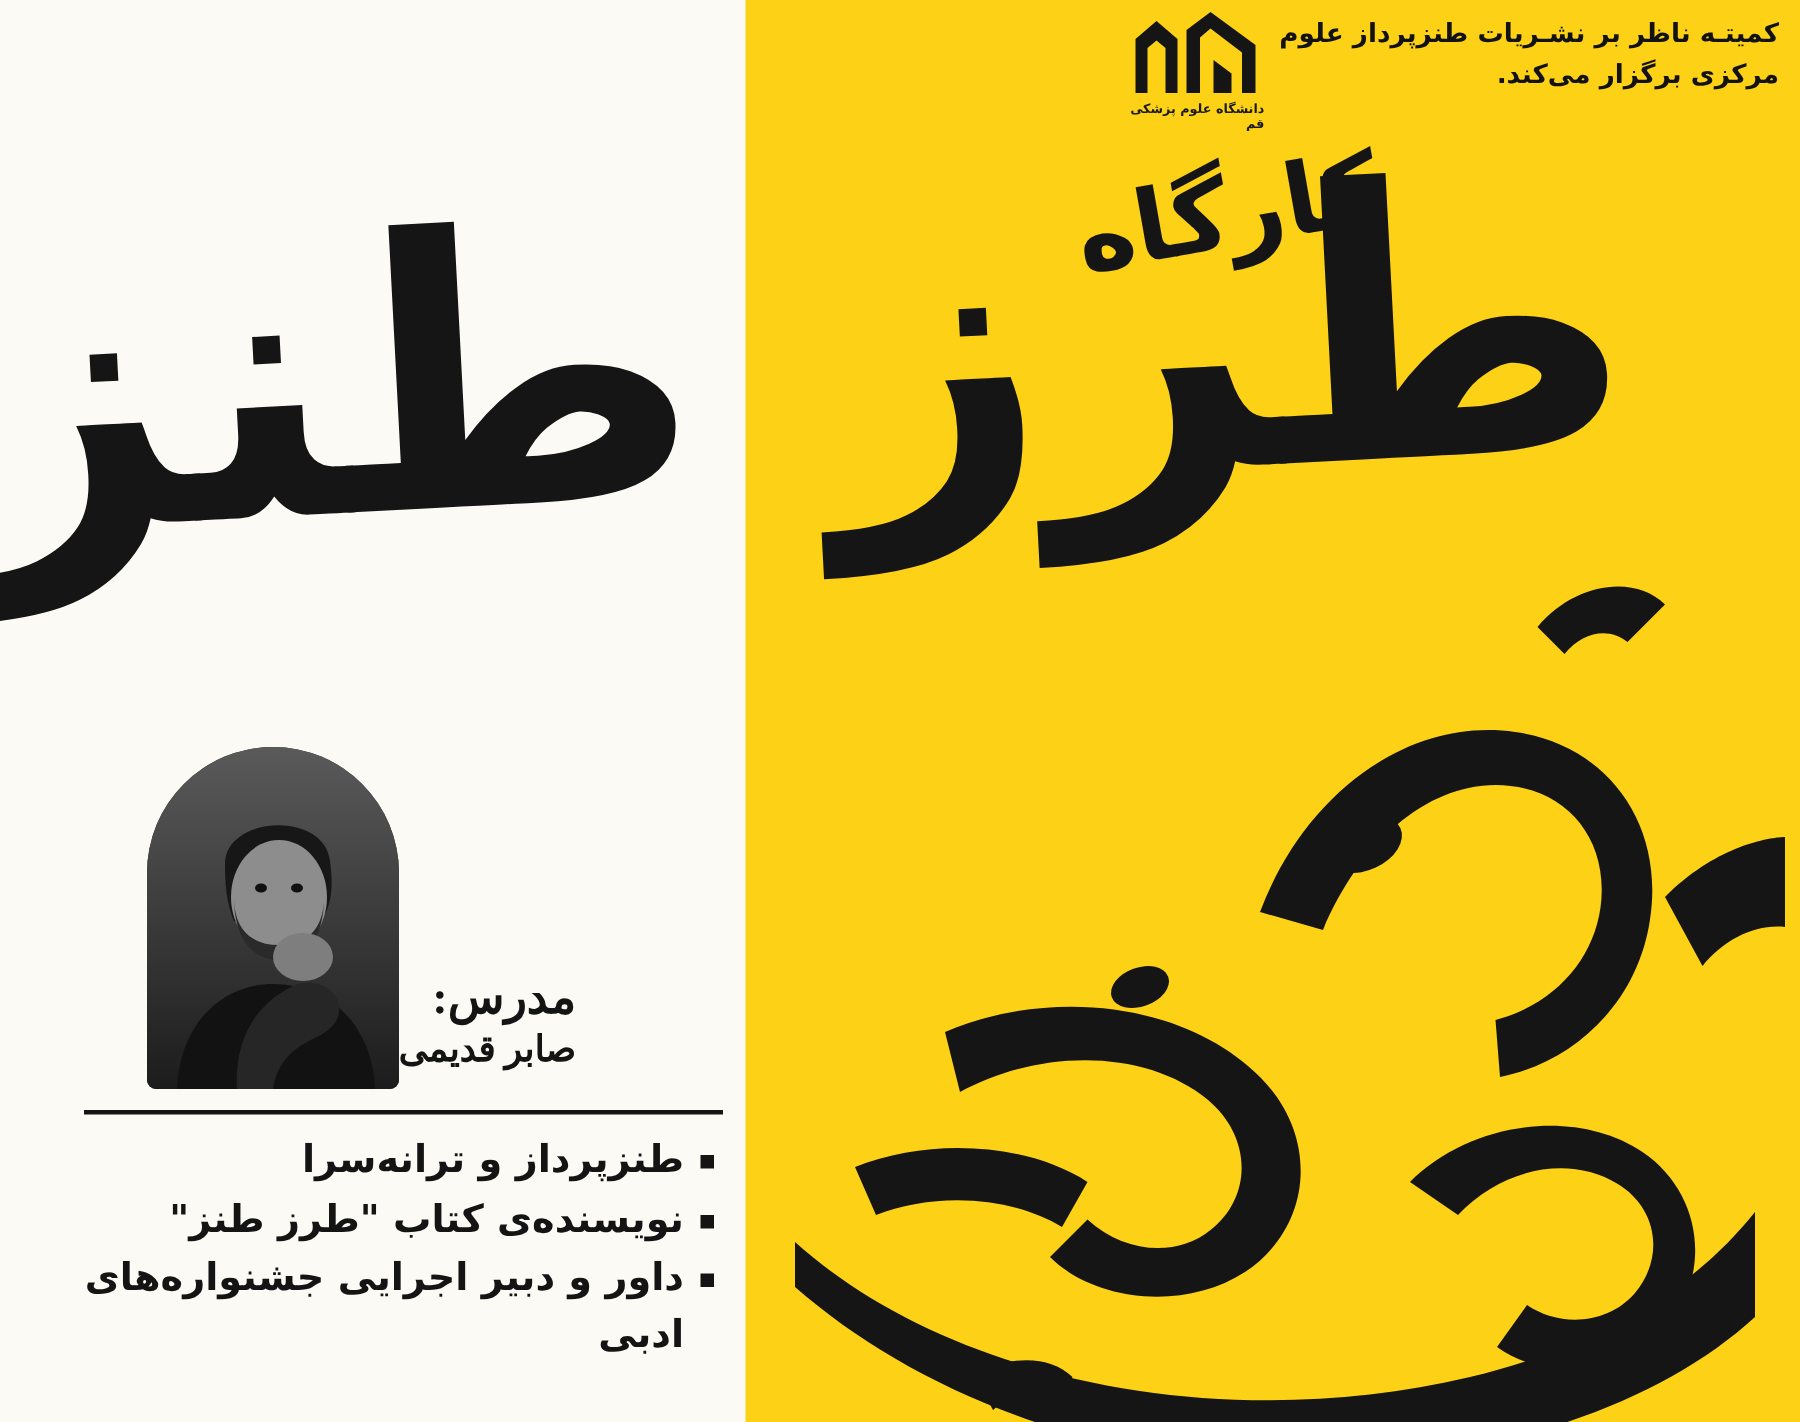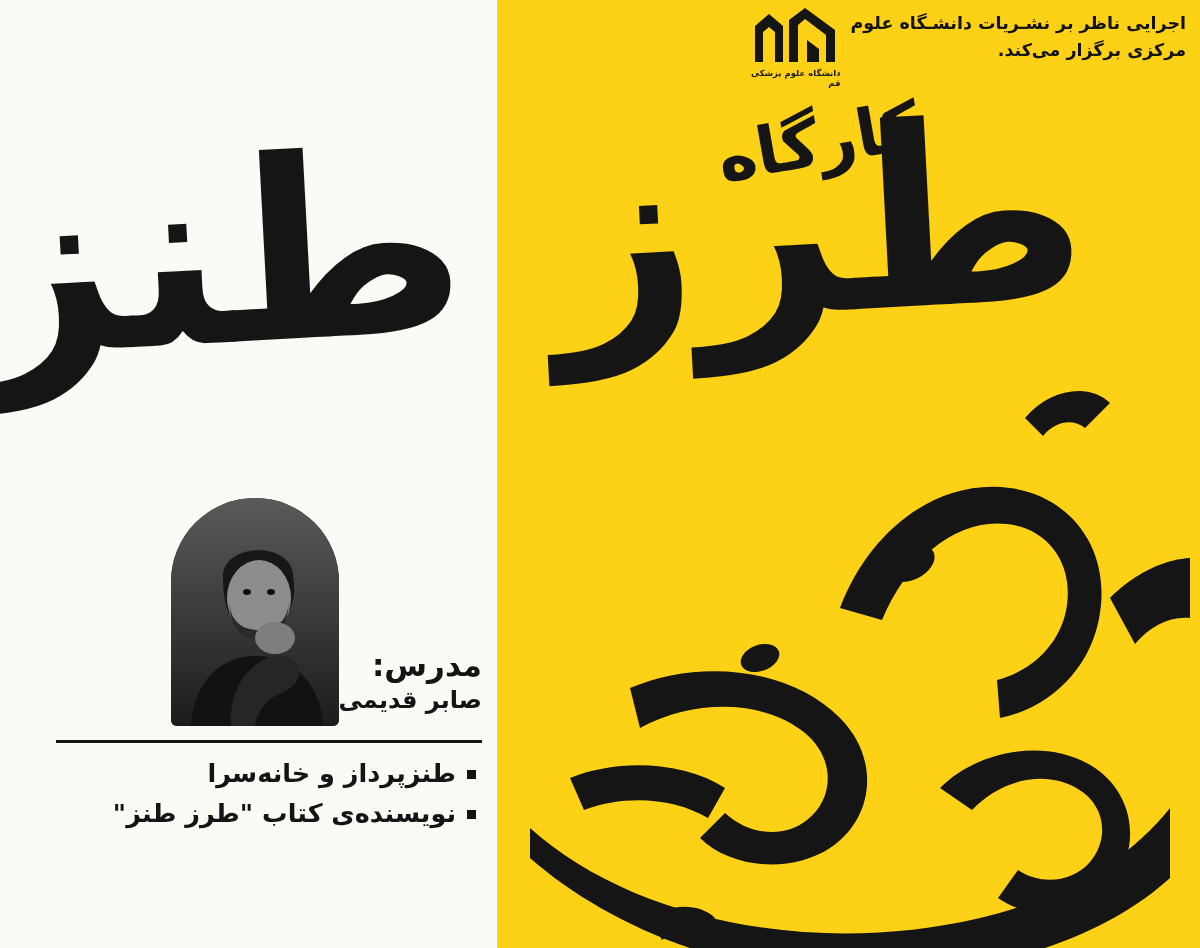--- a/index.html
+++ b/index.html
@@ -117,23 +117,24 @@
     position: absolute;
     left: 0;
     top: 498px;
     width: 500px;
     z-index: 7;
   }
   .instructor-row {
     display: flex;
     flex-direction: row-reverse;
     align-items: flex-end;
-    justify-content: flex-end;
+    justify-content: center;
     padding-right: 18px;
     gap: 0;
+    font-family: Liberation Serif, serif;
   }
   .instructor-text {
     text-align: right;
     direction: rtl;
     padding-bottom: 10px;
   }
   .instructor-label {
     font-size: 31px;
     font-weight: bold;
     color: #141414;
@@ -207,21 +208,21 @@
         <path d="M140,560 C160,545 190,545 205,560 L188,582 C178,573 162,573 152,582 Z"></path>
         <ellipse cx="400" cy="205" rx="26" ry="17" transform="rotate(-25 400 205)"></ellipse>
         <ellipse cx="250" cy="300" rx="20" ry="13" transform="rotate(-20 250 300)"></ellipse>
         <path d="M60,420 C110,400 175,404 215,430 L198,460 C165,440 115,436 74,452 Z"></path>
       </g>
     </svg>
   </div>
 
   <div class="org-block">
     <div class="org-lines">
-      <div>اجرایی ناظر بر نشـریات دانشـگاه علوم</div>
+      <div>کمیتـه ناظر بر نشـریات طنزپرداز علوم</div>
       <div>مرکزی برگزار می‌کند.</div>
     </div>
     <div class="org-logo">
       <svg viewBox="0 0 92 66" xmlns="http://www.w3.org/2000/svg">
         <g fill="#151515">
           <path d="M6,56 L6,20 L20,8 L34,20 L34,56 L26,56 L26,26 L20,21 L14,26 L14,56 Z"></path>
           <path d="M40,56 L40,14 L56,2 L86,24 L86,56 L77,56 L77,29 L56,13 L49,19 L49,56 Z"></path>
           <path d="M58,56 L58,34 L70,43 L70,56 Z"></path>
         </g>
       </svg>
@@ -261,18 +262,19 @@
       </div>
       <div class="instructor-text">
         <div class="instructor-label">مدرس:</div>
         <div class="instructor-name">صابر قدیمی</div>
       </div>
     </div>
 
     <div class="divider"></div>
 
     <ul class="bullets">
-      <li>طنزپرداز و خانه‌سرا</li>
+      <li>طنزپرداز و ترانه‌سرا</li>
       <li>نویسنده‌ی کتاب "طرز طنز"</li>
+      <li>داور و دبیر اجرایی جشنواره‌های ادبی</li>
     </ul>
   </div>
 
 </div>
 
 </body></html>

